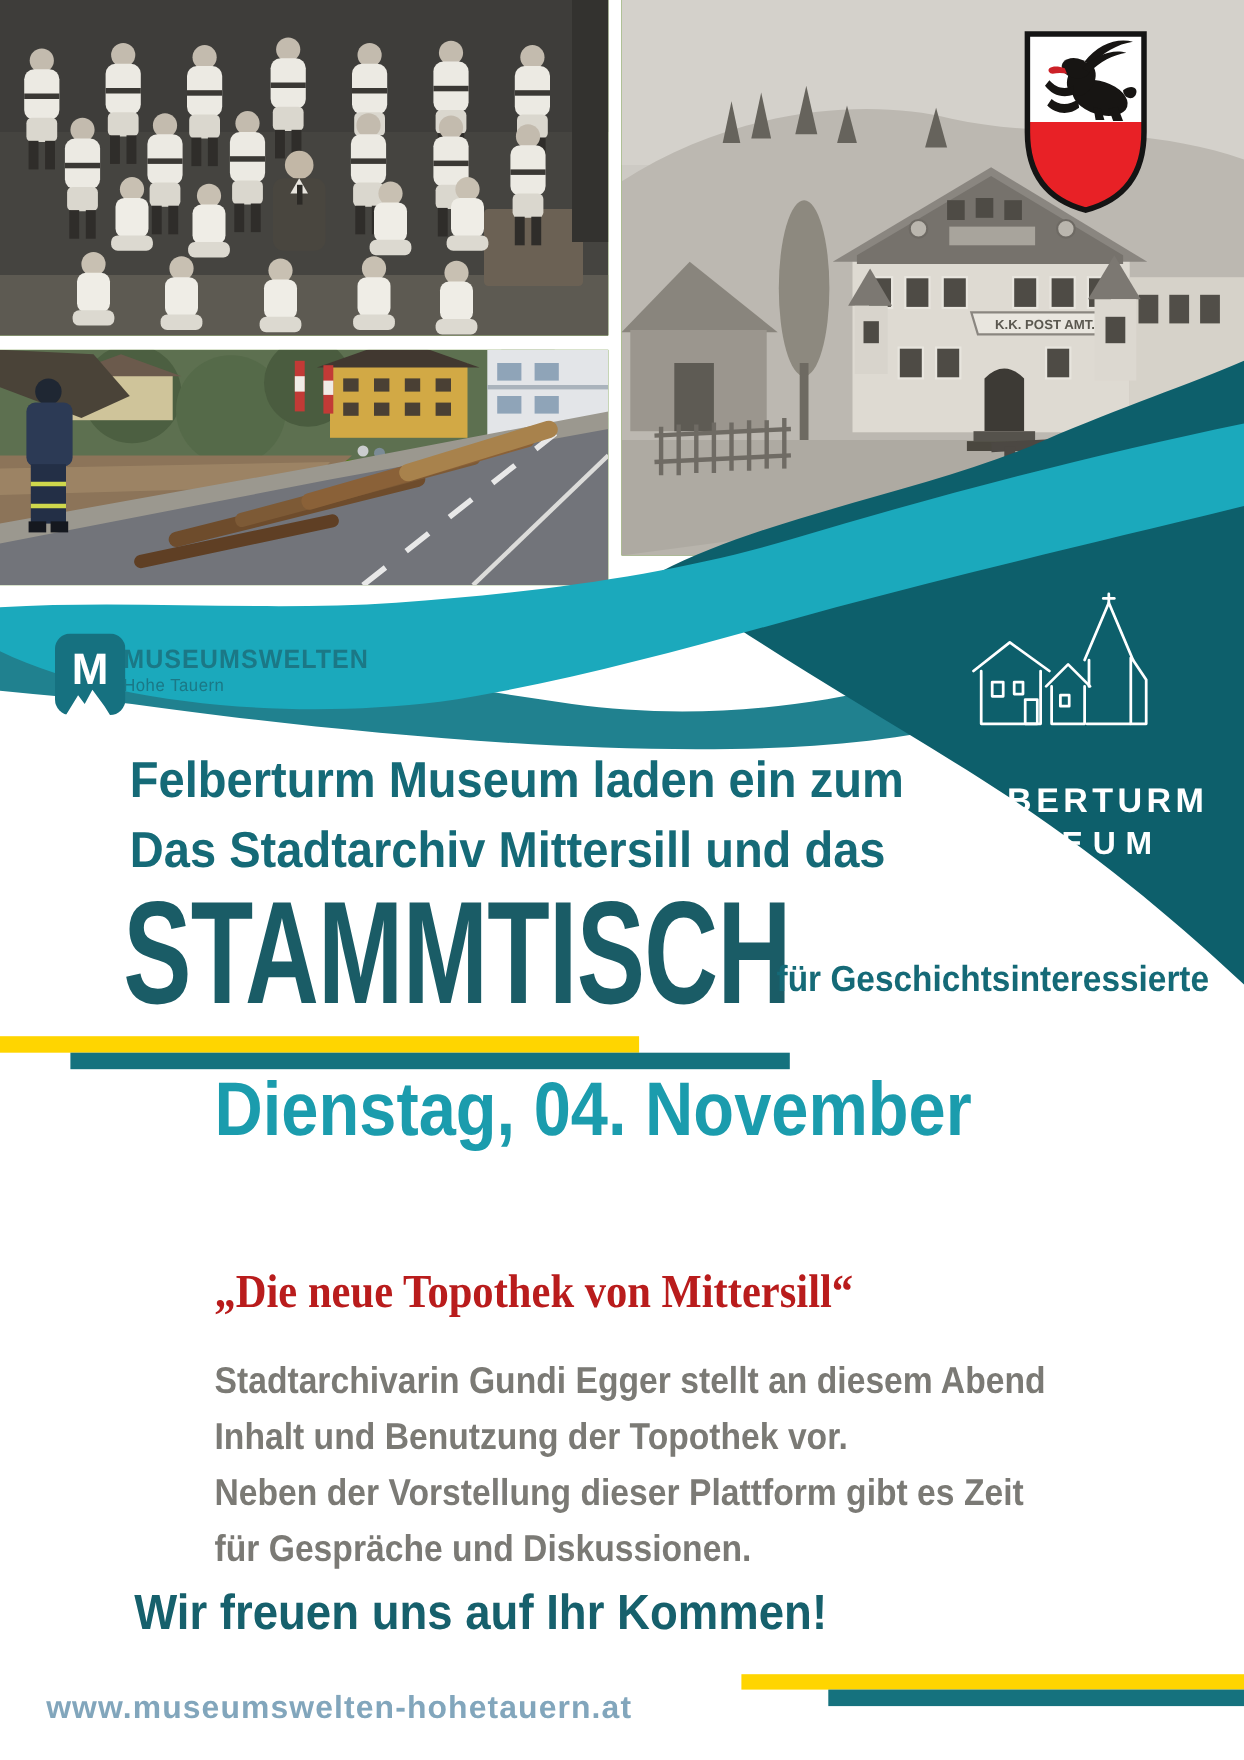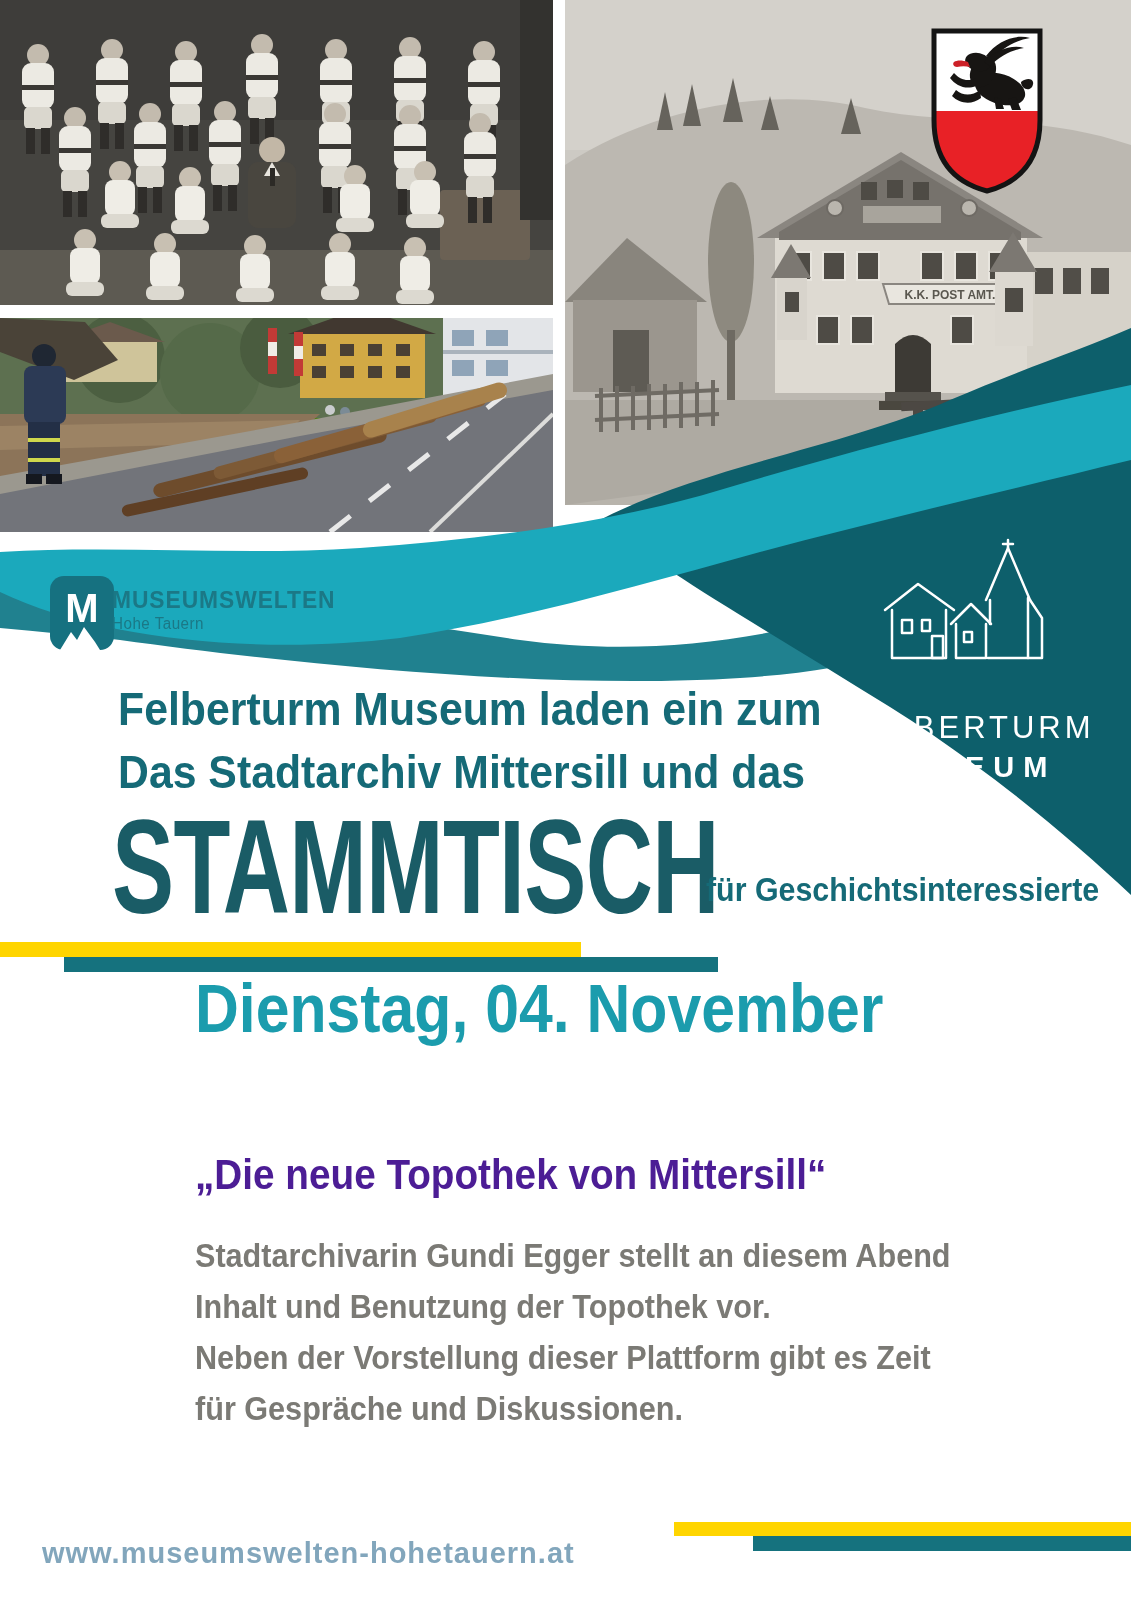--- a/index.html
+++ b/index.html
@@ -24,36 +24,36 @@
   
   .coa{left:928px; top:25px; width:118px; height:172px;}
 
   
   .mw-icon{left:50px; top:576px; width:64px; height:74px;}
   .mw-text{left:112px; top:586px; color:#1b7886;}
   .mw-name{font-size:24px; font-weight:bold; letter-spacing:1px;}
   .mw-sub{font-size:16px; margin-top:1px; letter-spacing:0.5px;}
   .ft-art{left:882px; top:538px; width:168px; height:132px;}
   .ft-text{left:845px; top:710px; width:240px; text-align:center; color:#ffffff;}
-  .ft-line1{font-size:31px; font-weight:normal; letter-spacing:4px;}
+  .ft-line1{font-size:31px; font-weight:bold; letter-spacing:4px;}
   .ft-line2{font-size:29px; font-weight:bold; letter-spacing:9px; margin-top:5px;text-align:center;}
 
   
   .intro{left:118px; top:678px; color:#156a77; font-size:46px; font-weight:bold; line-height:63px;}
   .intro .sx{transform:scaleX(0.93);}
   .title{left:112px; top:798px; color:#1a5c66; font-size:133px; font-weight:bold; line-height:1.05; letter-spacing:-1px;}
   .title .sx{transform:scaleX(0.70);}
   .subtitle{left:706px; top:871px; color:#156a77; font-size:33px; font-weight:bold;}
   .subtitle .sx{transform:scaleX(0.92);}
   .bar{position:absolute;}
   .bar-yellow-1{left:0; top:942px; width:581px; height:15px; background:#ffd500;}
   .bar-teal-1{left:64px; top:957px; width:654px; height:15px; background:#15727e;}
   .datelines{left:195px; top:962px; color:#1b9cad; font-size:69px; font-weight:bold; line-height:94px;}
   .datelines .sx{transform:scaleX(0.88);}
-  .topic{left:195px; top:1150px; color:#4c1d95; font-size:43px; font-weight:bold;}
+  .topic{left:195px; top:1150px; color:#b91c1c; font-size:43px; font-weight:bold;font-family:Liberation Serif, serif;}
   .topic .sx{transform:scaleX(0.90);}
   .bodytext{left:195px; top:1230px; color:#7b7a75; font-size:34px; font-weight:bold; line-height:51px;}
   .bodytext .sx{transform:scaleX(0.90);}
   .closing{left:122px; top:1440px; color:#16606c; font-size:45px; font-weight:bold;}
   .closing .sx{transform:scaleX(0.92);}
   .website{left:42px; top:1520px; color:#82a6bc; font-size:29px; font-weight:bold; letter-spacing:1px;margin-top:17px;}
   .bar-yellow-2{left:674px; top:1522px; width:457px; height:14px; background:#ffd500;}
   .bar-teal-2{left:753px; top:1536px; width:378px; height:15px; background:#15727e;}
 </style>
 </head>
@@ -366,19 +366,22 @@
     <span class="sx">„Die neue Topothek von Mittersill“</span>
   </div>
 
   <div class="abs bodytext">
     <div><span class="sx">Stadtarchivarin Gundi Egger stellt an diesem Abend</span></div>
     <div><span class="sx">Inhalt und Benutzung der Topothek vor.</span></div>
     <div><span class="sx">Neben der Vorstellung dieser Plattform gibt es Zeit</span></div>
     <div><span class="sx">für Gespräche und Diskussionen.</span></div>
   </div>
 
+  <div class="abs closing">
+    <span class="sx">Wir freuen uns auf Ihr Kommen!</span>
+  </div>
 
   <div class="abs website">www.museumswelten-hohetauern.at</div>
 
   <div class="bar bar-yellow-2"></div>
   <div class="bar bar-teal-2"></div>
 
 </div>
 
 </body></html>

